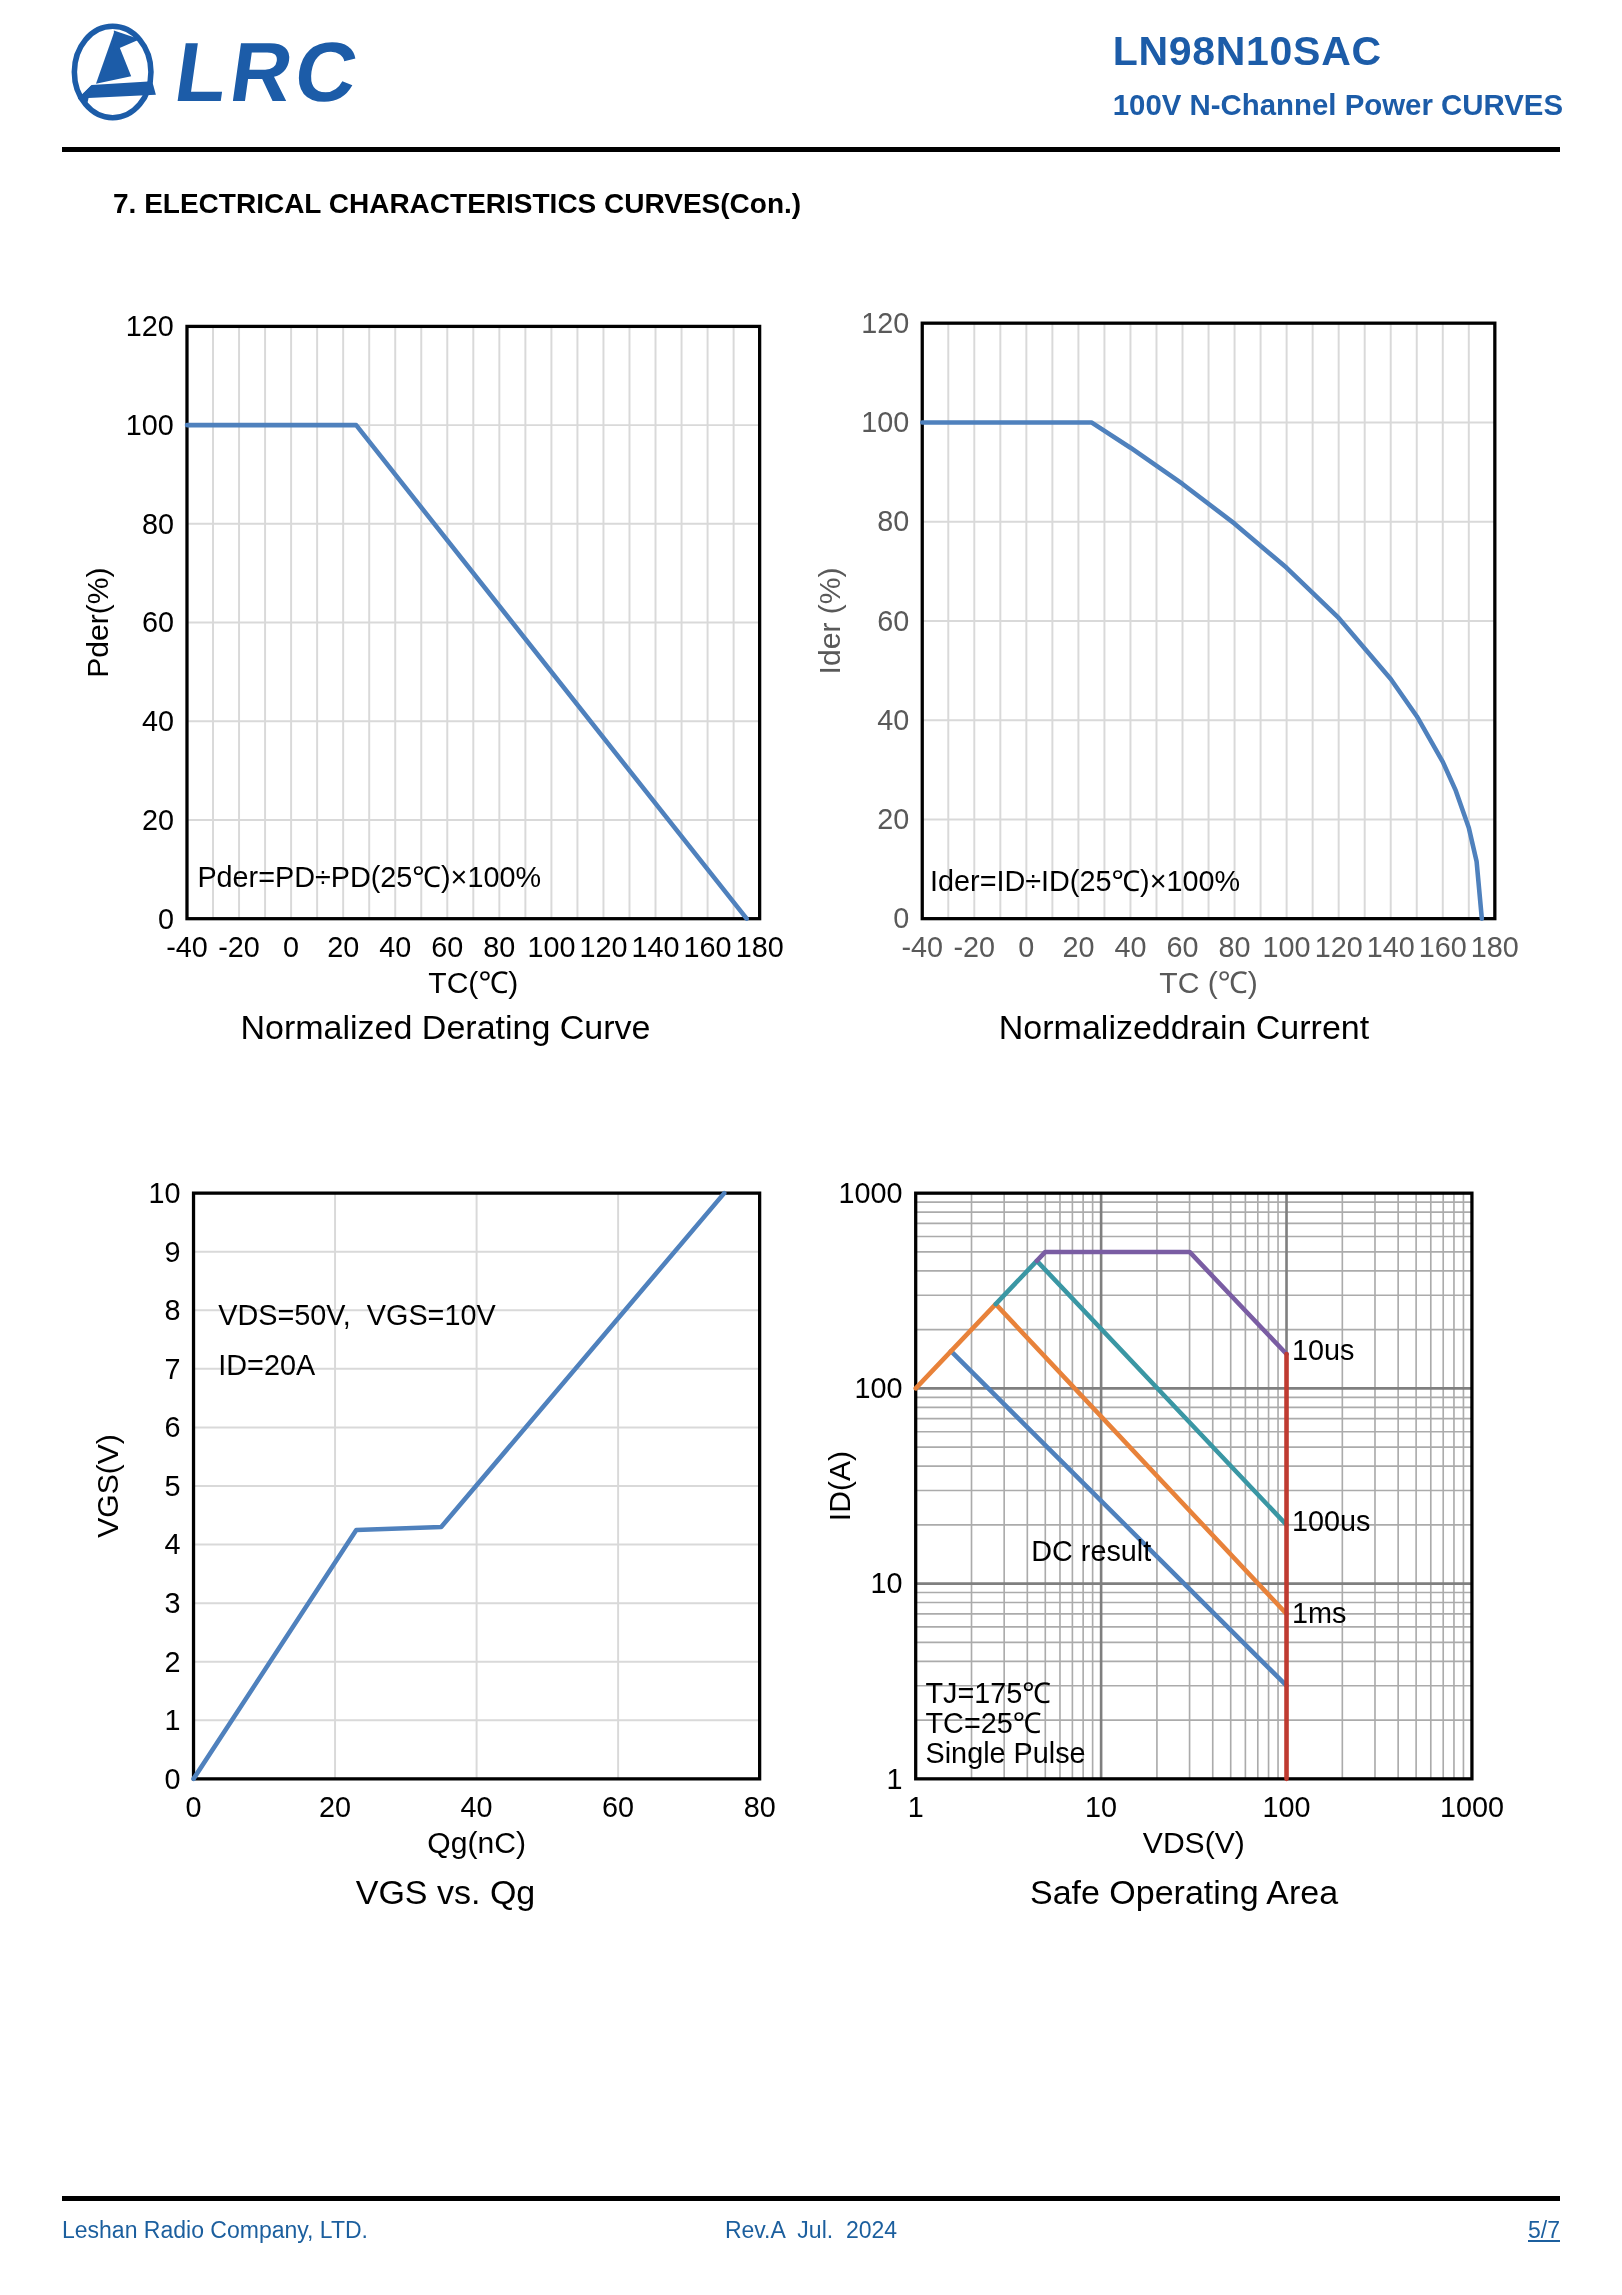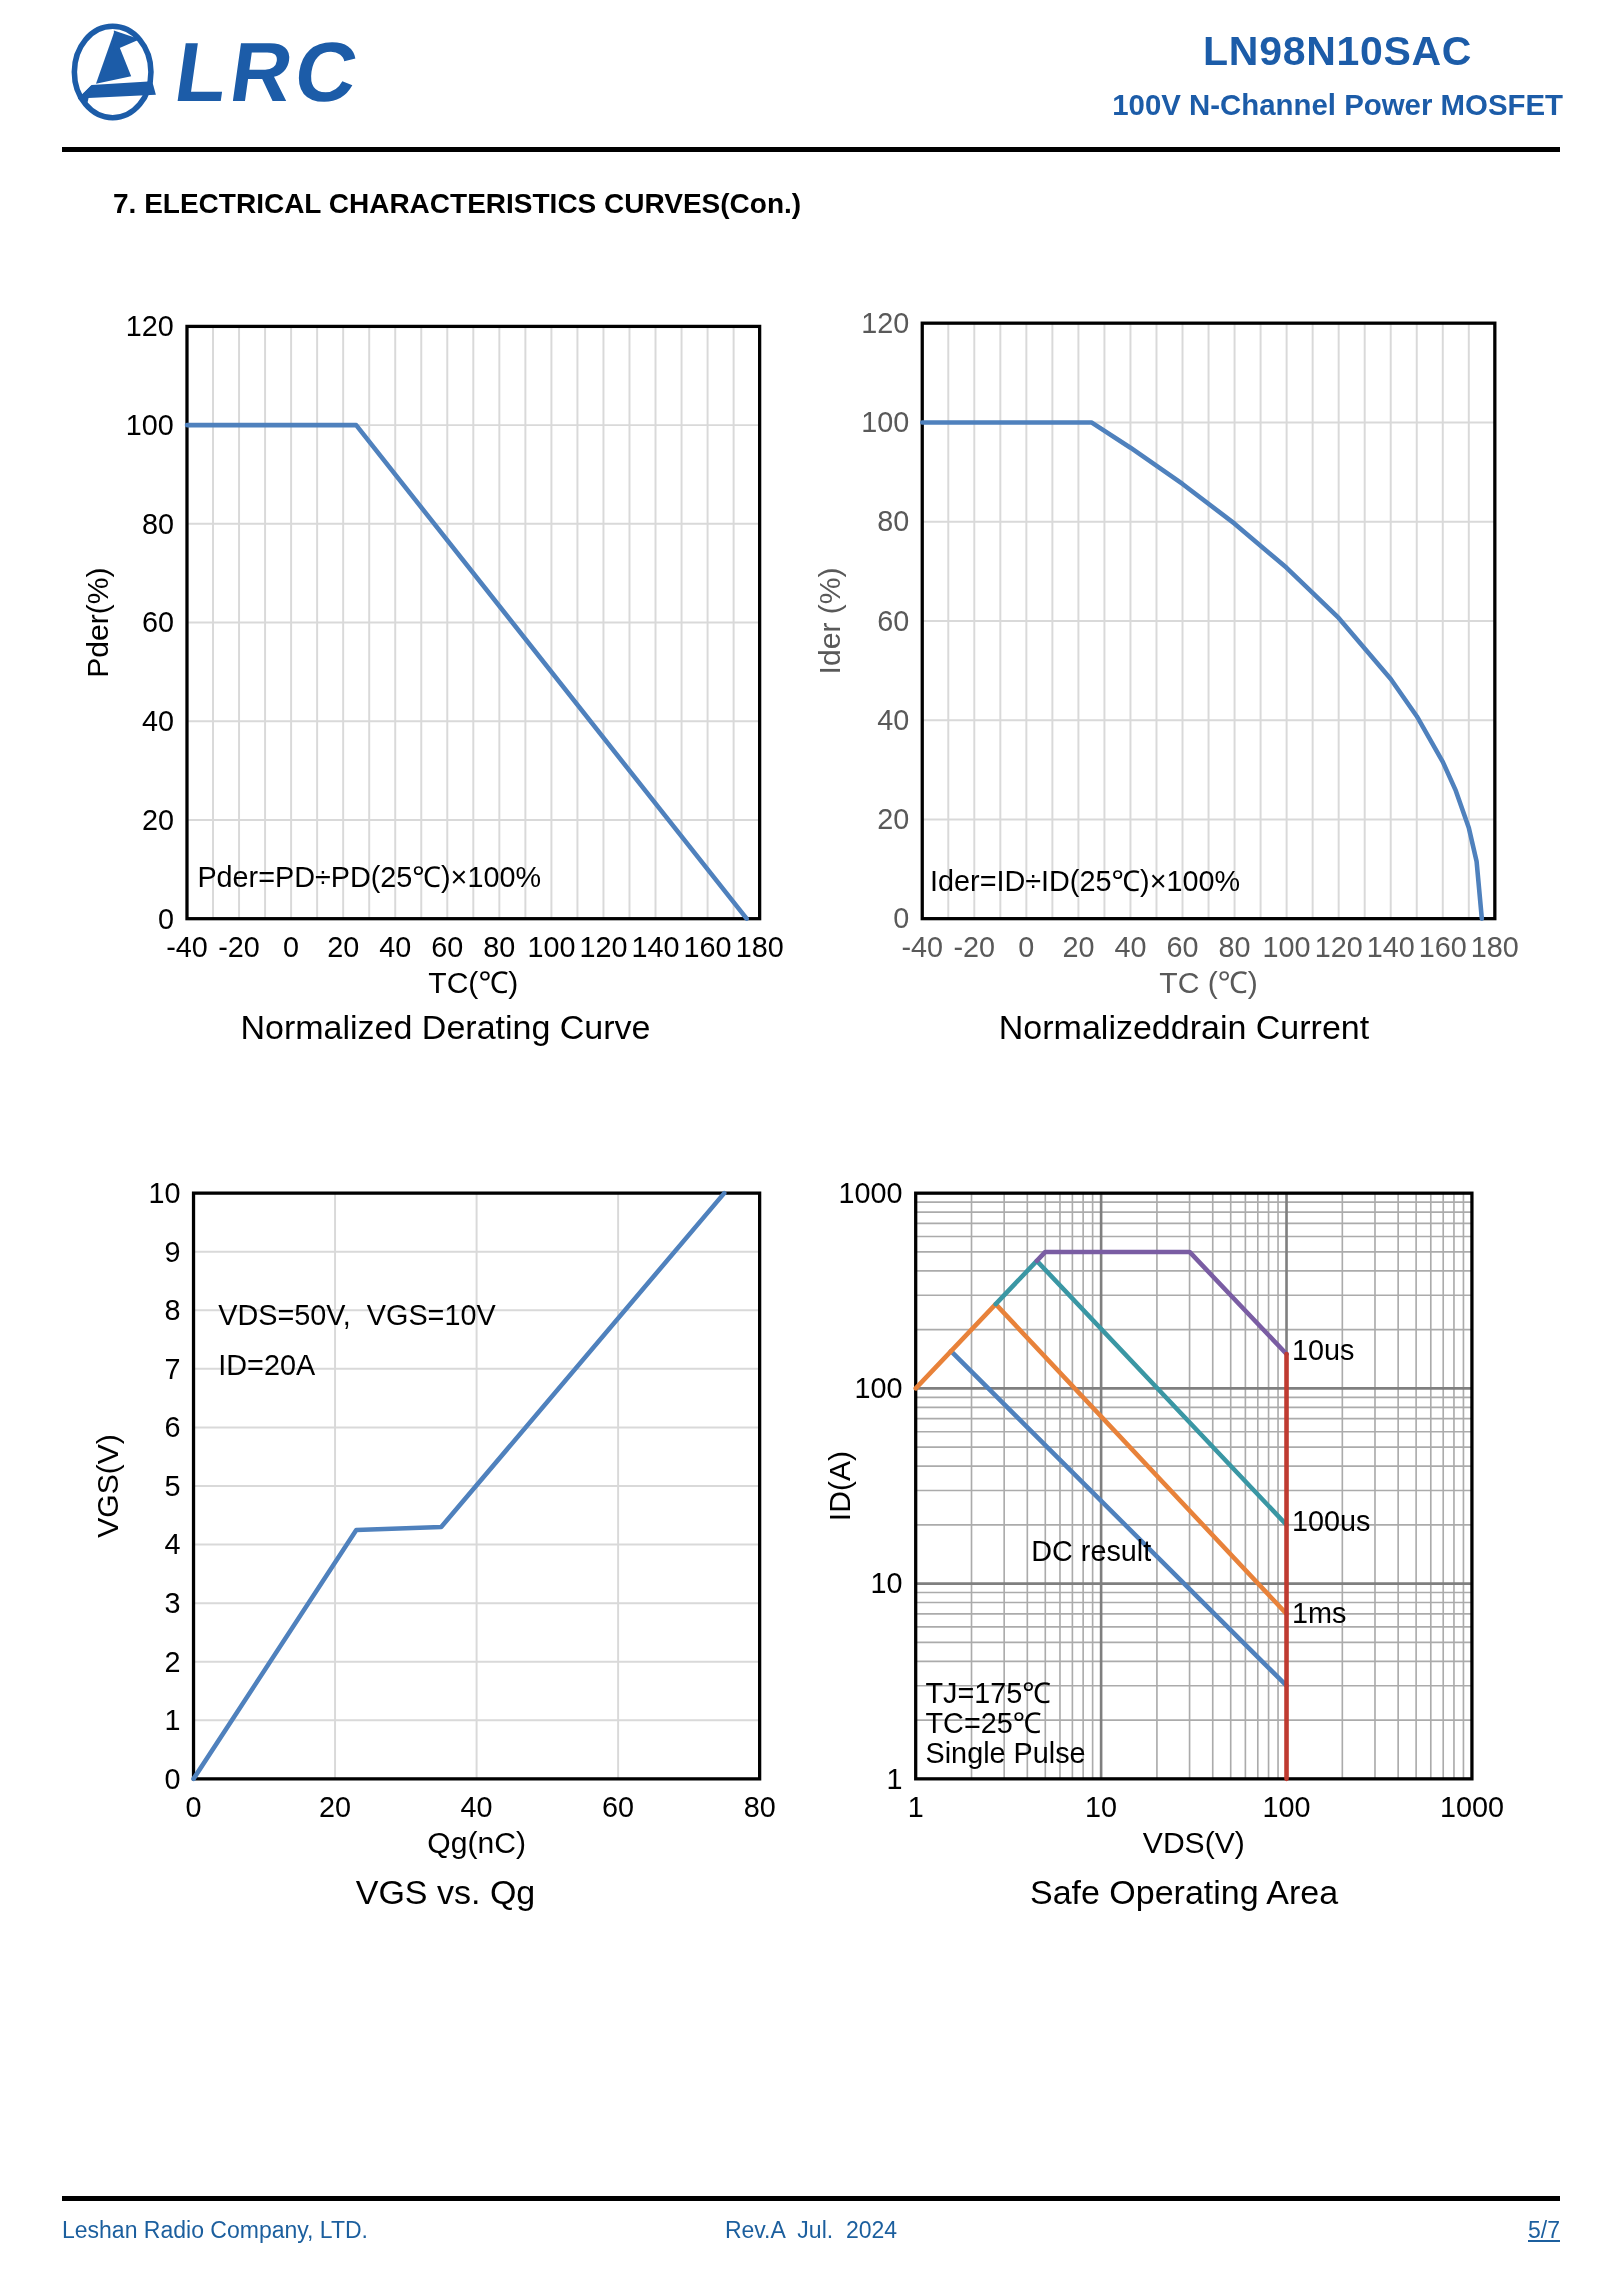--- a/index.html
+++ b/index.html
@@ -2,21 +2,21 @@
 <html style="font-size:10.5px"><head>
 <meta charset="utf-8">
 <style>
   html,body{margin:0;padding:0;background:#ffffff;}
   .page{position:relative;width:1623px;height:2295px;background:#fff;
         font-family:"Liberation Sans",sans-serif;color:#000;overflow:hidden;}
   .abs{position:absolute;}
   .logo{left:62px;top:18.3px;display:flex;align-items:center;gap:9.2px;}
   .logo-text{font-size:84px;font-weight:bold;color:var(--brand);
              transform:skewX(-8deg);letter-spacing:3.9px;line-height:1;}
-  .hdr-right{right:60px;top:27.5px;text-align:center;color:var(--brand);}
+  .hdr-right{right:60px;top:27.5px;text-align:left;color:var(--brand);}
   .part-number{font-size:41px;font-weight:bold;letter-spacing:0.7px;}
   .part-subtitle{font-size:29.4px;font-weight:bold;margin-top:13px;}
   .rule{left:62px;width:1498px;background:#000;}
   .top-rule{top:147px;height:5.2px;}
   .section-title{left:113px;top:188px;font-size:28px;font-weight:bold;letter-spacing:0px;}
   .chart{position:absolute;}
   .caption{position:absolute;text-align:center;font-size:34px;color:#000000;}
   .cap-1{left:79px;width:733px;top:1008px;}
   .cap-2{left:811px;width:746px;top:1008px;}
   .cap-3{left:79px;width:733px;top:1873px;}
@@ -40,21 +40,21 @@
       <polygon points="84,22 112,92 55,104" fill="#1c5ca8"></polygon>
       <polygon points="84,18 126,32 84,50" fill="#1c5ca8"></polygon>
       <path d="M26,128 L152,122 L146,100 L48,106 Z" fill="#1c5ca8"></path>
       <path d="M26,128 L48,106 L40,140 Z" fill="#1c5ca8"></path>
     </svg>
     <span class="logo-text">LRC</span>
   </div>
 
   <div class="abs hdr-right">
     <div class="part-number">LN98N10SAC</div>
-    <div class="part-subtitle">100V N-Channel Power MOSFET</div>
+    <div class="part-subtitle">100V N-Channel Power CURVES</div>
   </div>
 
   <div class="abs rule top-rule"></div>
 
   <div class="abs section-title">7. ELECTRICAL CHARACTERISTICS CURVES(Con.)</div>
 
   <svg class="chart" style="left:79px;top:287px;width:733px;height:730px" viewBox="0 0 1120 1115">
       <line x1="204.77272727272728" y1="60" x2="204.77272727272728" y2="965" stroke="#d9d9d9" stroke-width="3"></line>
       <line x1="244.54545454545456" y1="60" x2="244.54545454545456" y2="965" stroke="#d9d9d9" stroke-width="3"></line>
       <line x1="284.3181818181818" y1="60" x2="284.3181818181818" y2="965" stroke="#d9d9d9" stroke-width="3"></line>

